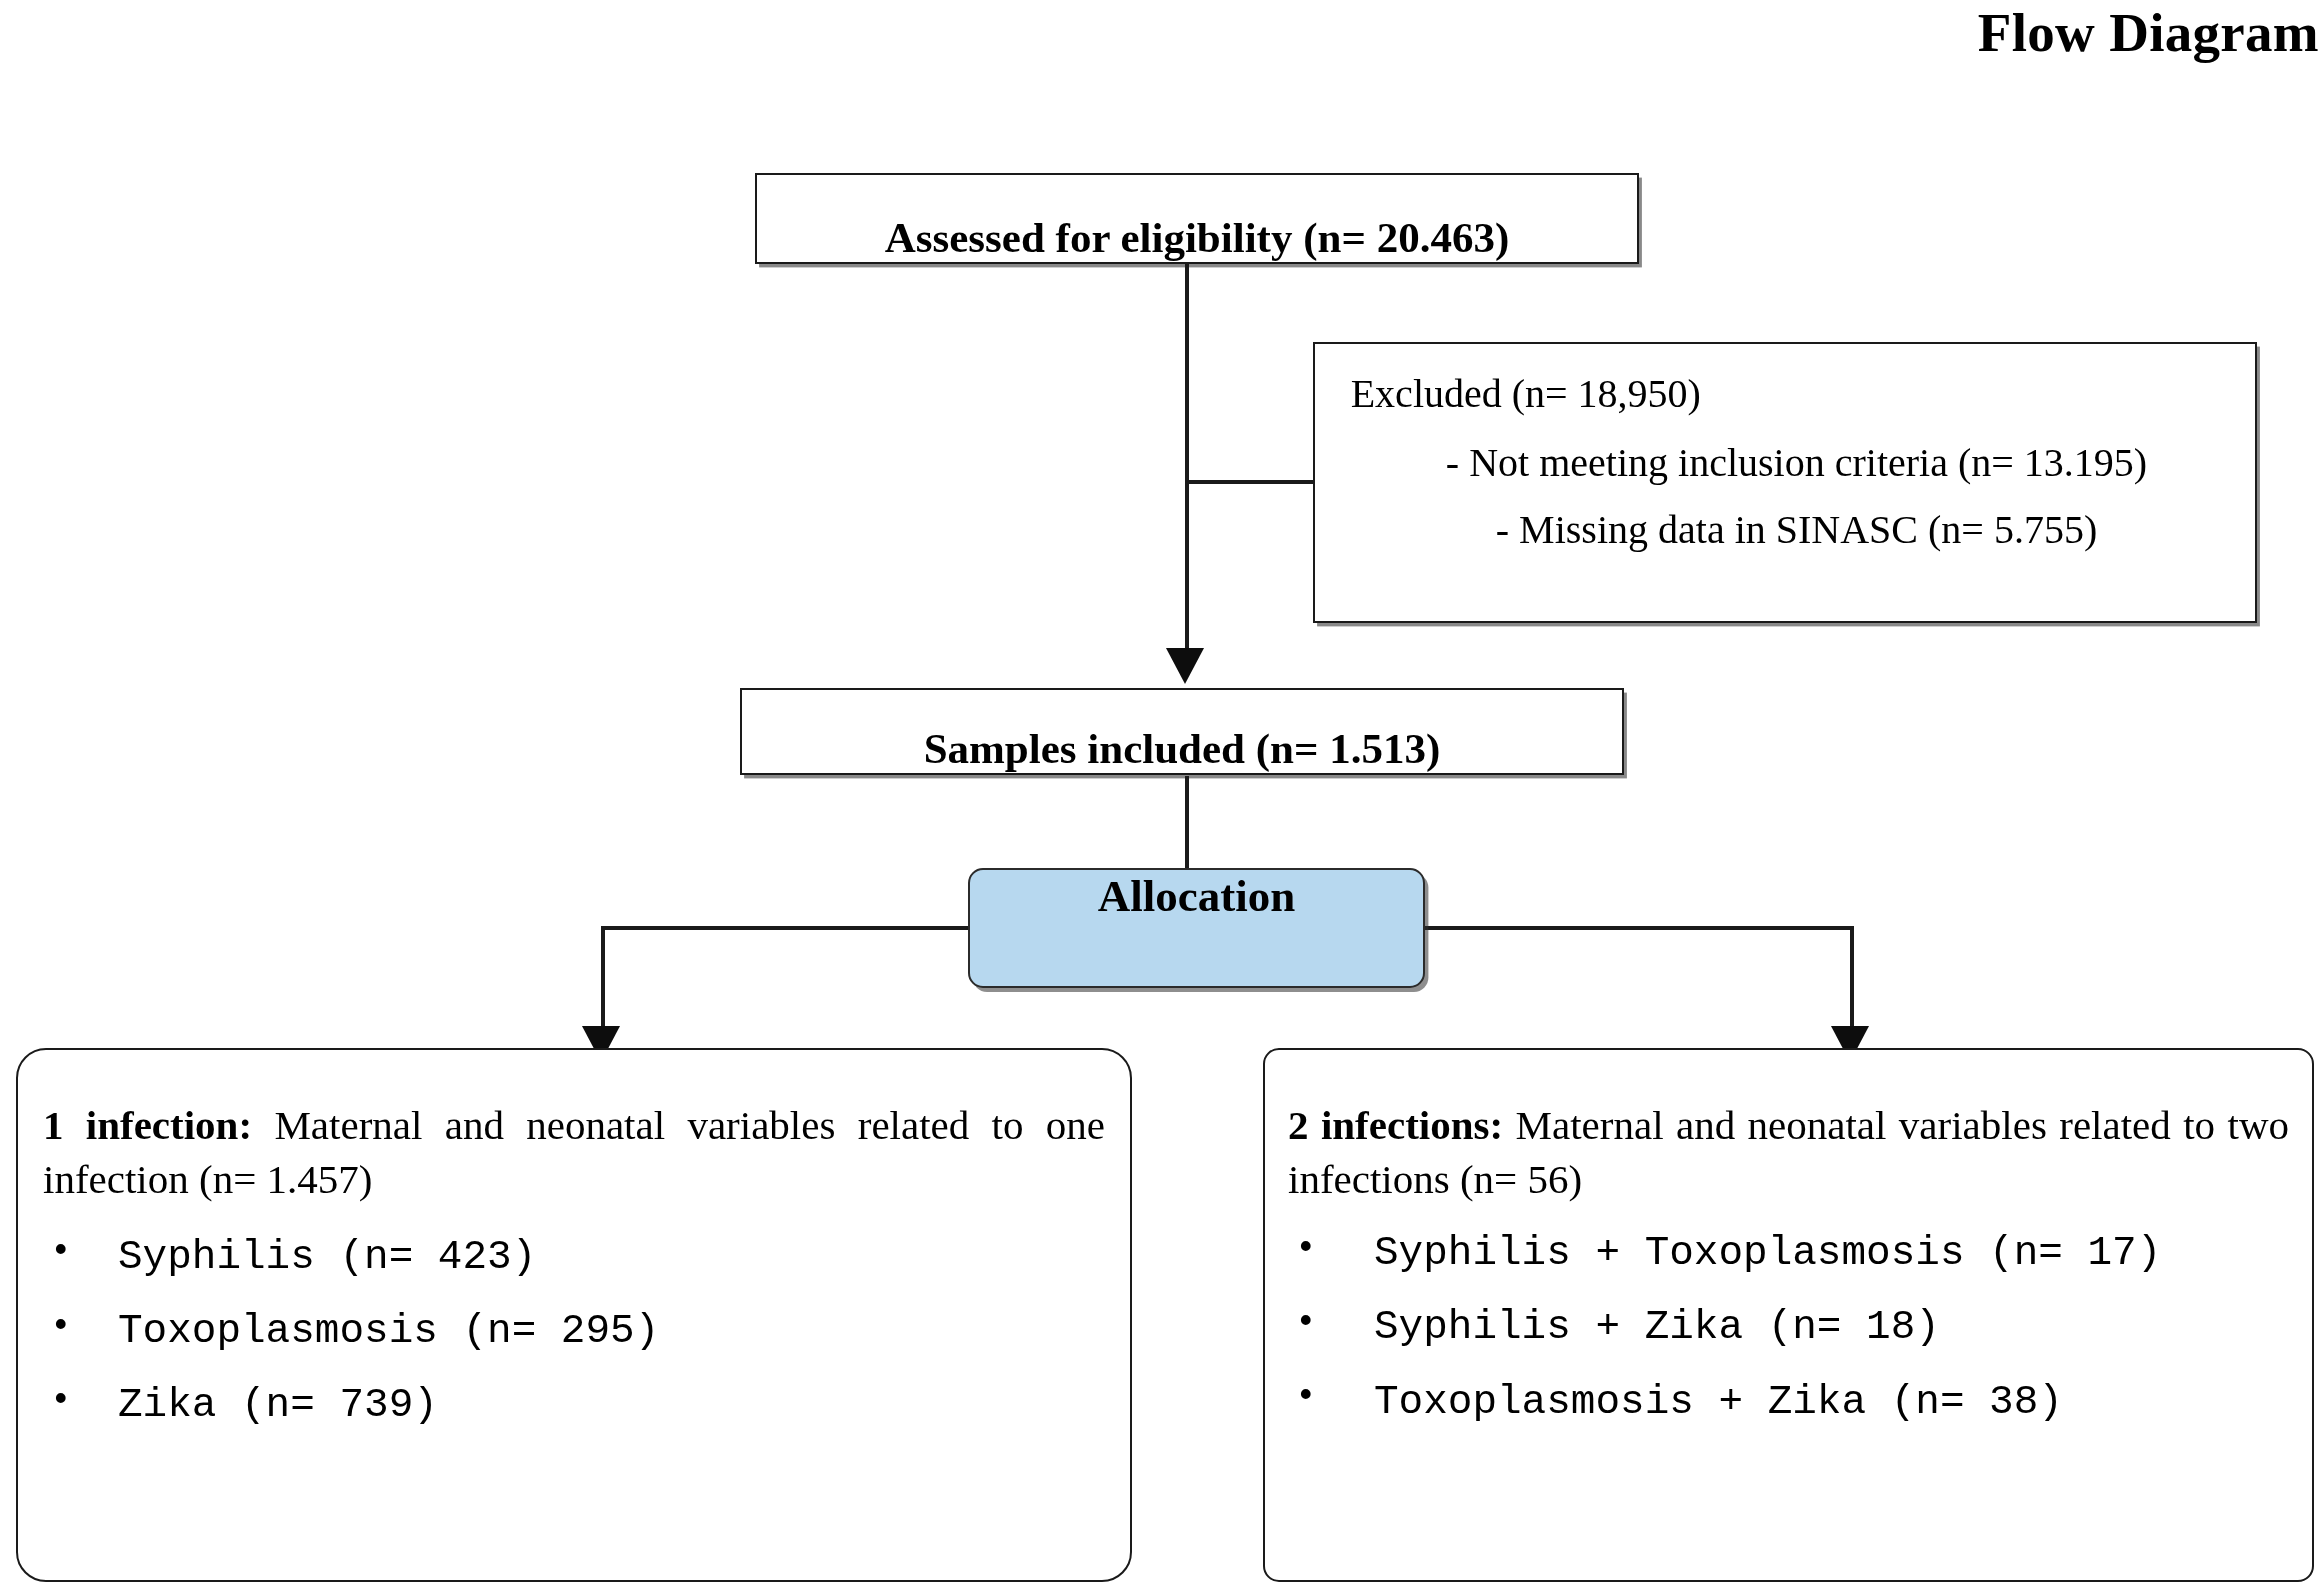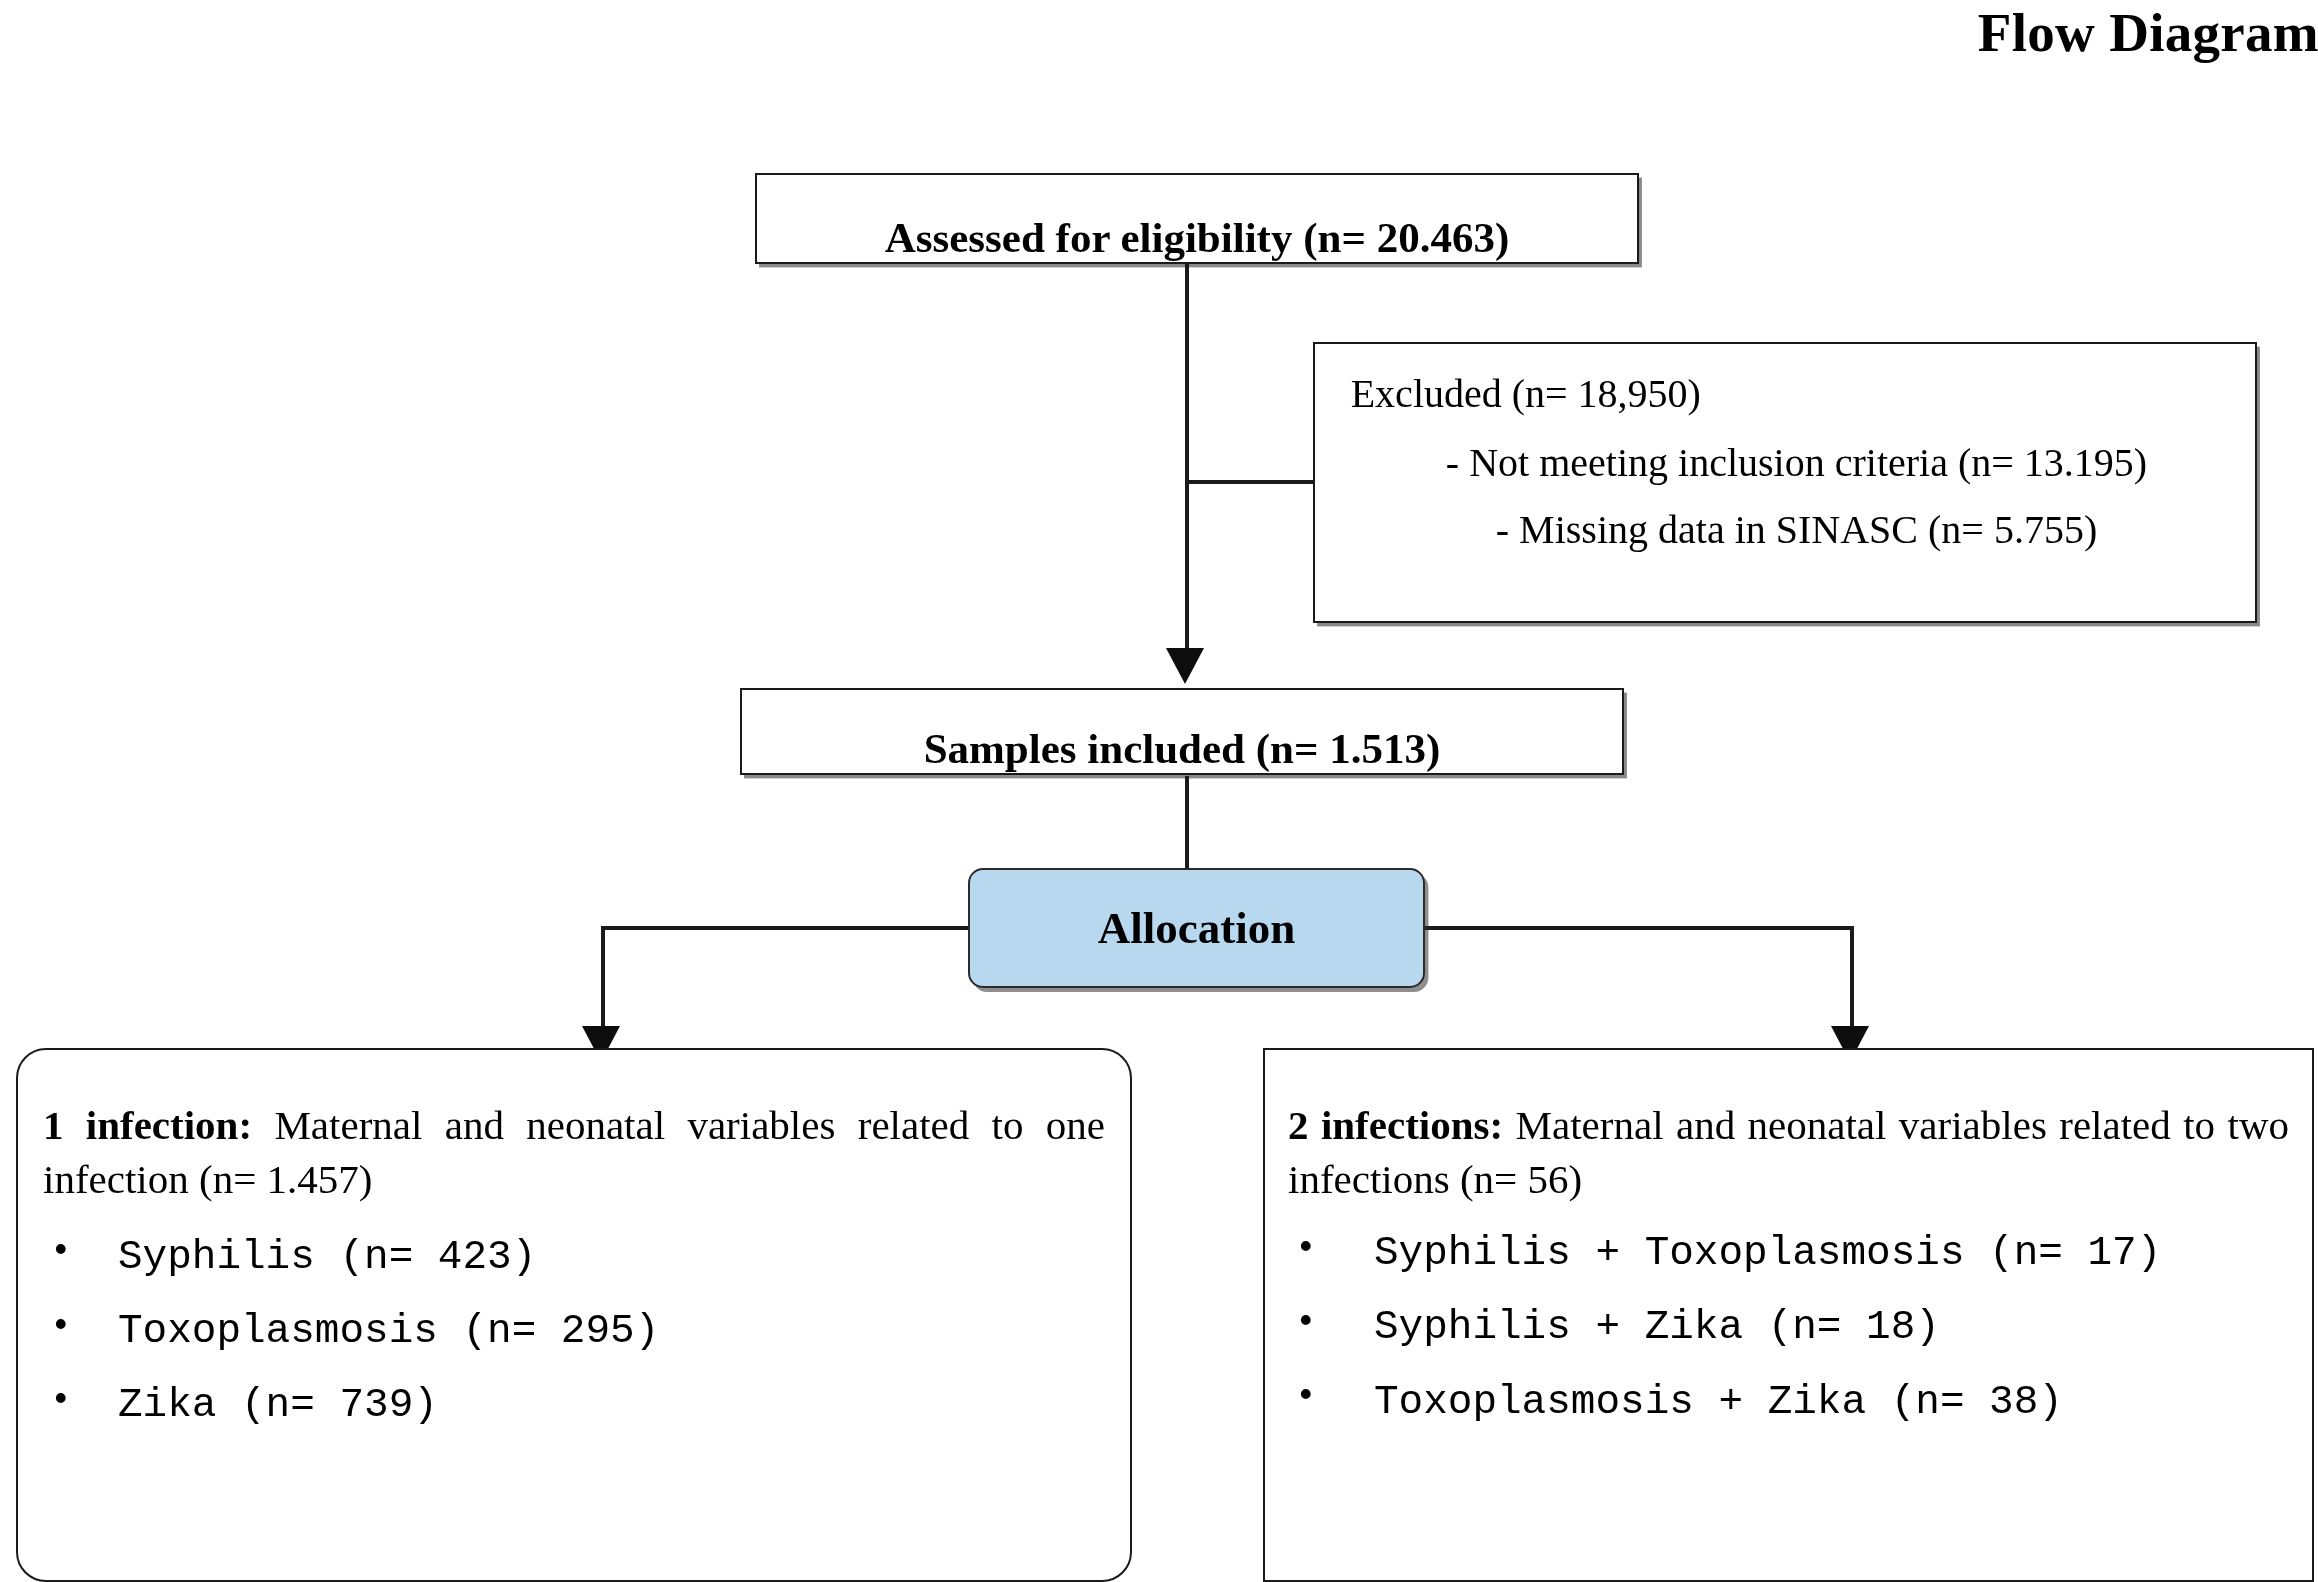--- a/index.html
+++ b/index.html
@@ -98,21 +98,21 @@
     left: 968px;
     top: 868px;
     width: 457px;
     height: 120px;
     box-sizing: border-box;
     background: #b7d8ef;
     border: 2.3px solid #2b2b2b;
     border-radius: 15px;
     box-shadow: 4px 4.6px 0.6px -0.6px rgba(50,50,50,0.55);
     display: flex;
-    align-items: center;
+    align-items: flex-start;
     justify-content: center;
     font-weight: bold;
     font-size: 45px;
     z-index: 5;
   }
 
   
   #box-one {
     left: 16px;
     top: 1048px;
@@ -124,20 +124,21 @@
     border-radius: 30px;
   }
   #box-two {
     left: 1263px;
     top: 1048px;
     width: 1051px;
     height: 534px;
     padding: 32px 23px 0 23px;
     display: block;
     box-shadow: none;
+    border-radius: 16px;
   }
 
   .lead {
     font-size: 41px;
     line-height: 1.32;
     text-align: justify;
     margin: 16px 0 0 0;
   }
   .lead b { font-weight: bold; }
 

